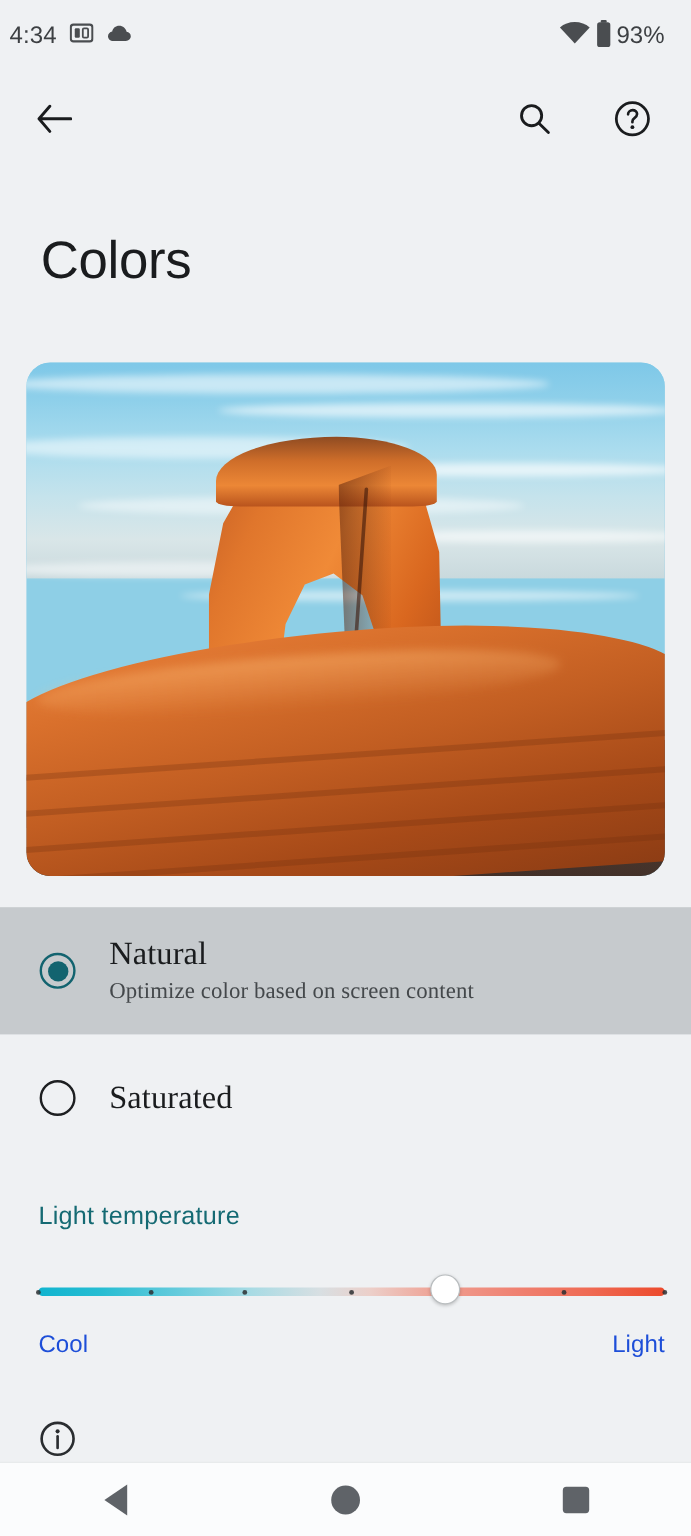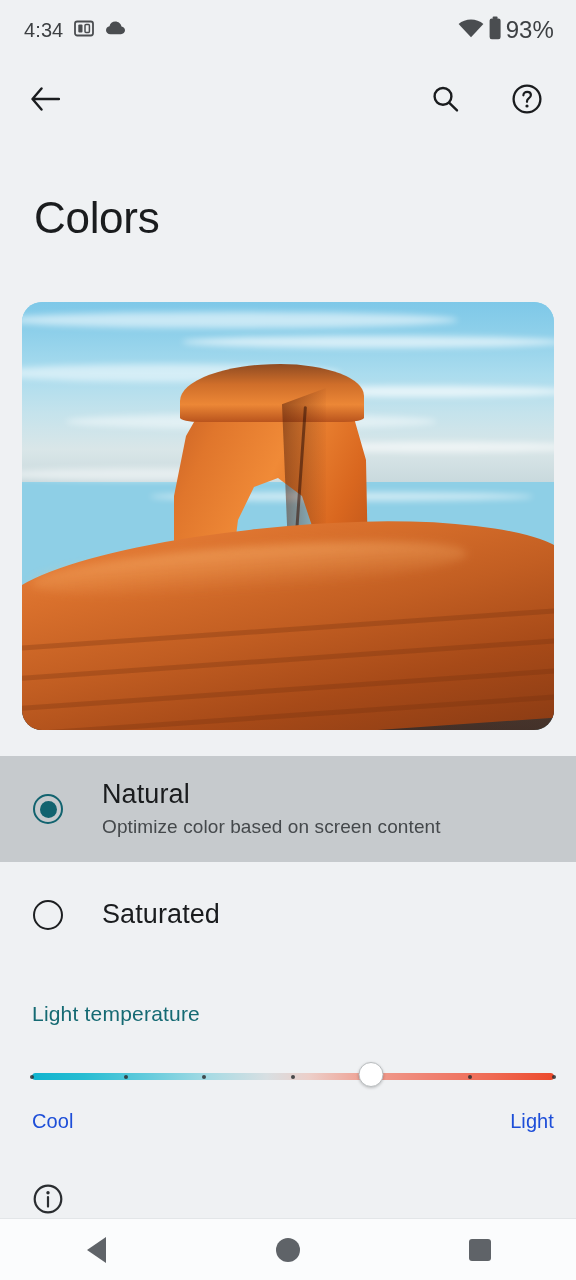--- a/index.html
+++ b/index.html
@@ -9,27 +9,27 @@
     background:#eff1f3;
     color:#1f2225;
     overflow:hidden;
     position:relative;
   }
 
   
   .statusbar{
     height:60px; width:100%;
     display:flex; align-items:center; justify-content:space-between;
-    padding:0 22px 0 24px;
+    padding:0 22px 0 8px;
     background:#eff1f3;
   }
   .sb-left{ display:flex; align-items:center; gap:11px; }
   .sb-time{ font-size:20px; color:#3d4043; letter-spacing:.1px; }
   .sb-right{ display:flex; align-items:center; gap:4px; }
-  .sb-pct{ font-size:24px; color:#3d4043; letter-spacing:.1px; }
+  .sb-pct{ font-size:20px; color:#3d4043; letter-spacing:.1px; }
   .ic{ display:block; }
 
   
   .actionbar{
     height:78px; width:100%;
     display:flex; align-items:center; justify-content:space-between;
     padding:0 26px 0 22px;
   }
   .ab-right{ display:flex; align-items:center; gap:36px; }
   .ab-btn{
@@ -154,22 +154,22 @@
     border-radius:40% 40% 6% 6% / 22% 22% 4% 4%;
   }
   .sp1{ left:96px; top:300px; width:58px; height:90px; }
   .sp2{ left:40px; top:326px; width:34px; height:60px; opacity:.9; }
   .sp3{ left:300px; top:292px; width:96px; height:120px;
         background:linear-gradient(160deg,#f59b48,#b9541d); }
 
   
   .options{ margin-top:26px; }
   .opt{
-    display:flex; align-items:center; gap:12px;
-    height:106px; padding:0 24px 0 28px;
+    display:flex; align-items:center; gap:1px;
+    height:106px; padding:0 24px 0 28px;font-family:Liberation Serif, serif;
   }
   .opt.selected{ background:#c6cacd; }
   .radio{
     width:40px;height:40px; flex:none; position:relative;
     display:flex; align-items:center; justify-content:center;
     margin-right:22px;
   }
   .radio .ring{
     width:30px;height:30px;border-radius:50%;
     border:2.5px solid #1d1f21; box-sizing:border-box;

